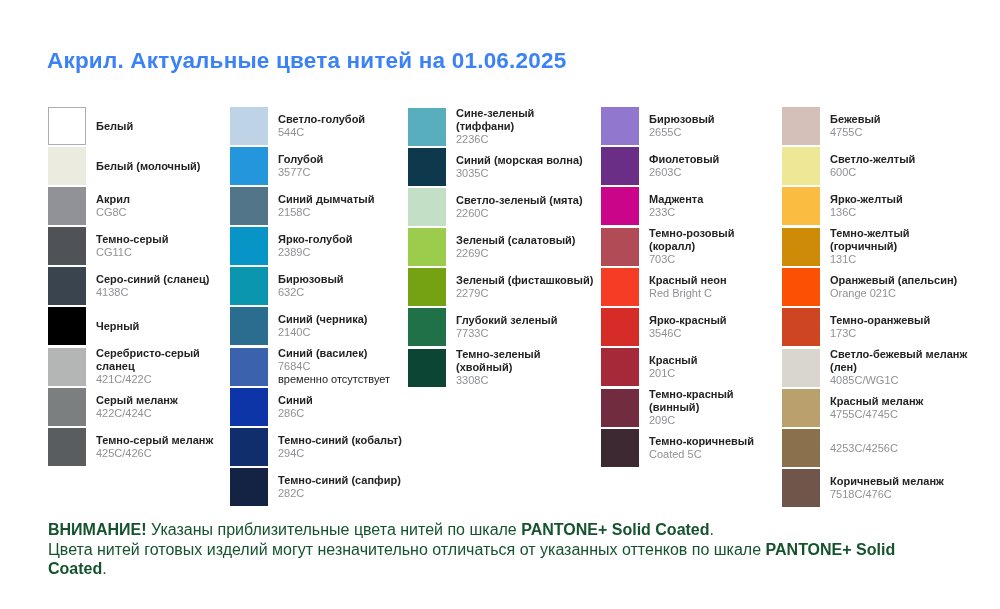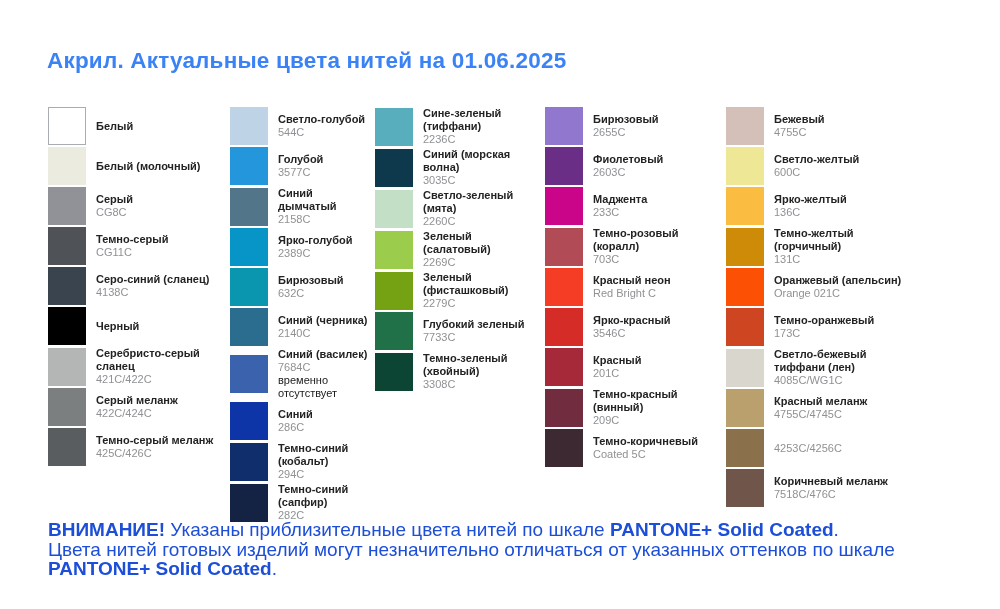--- a/index.html
+++ b/index.html
@@ -10,36 +10,36 @@
   }
   .page-title{
     position:absolute;left:47px;top:48px;
     font-size:22.5px;font-weight:bold;color:#3b82f6;letter-spacing:.2px;
   }
   .grid{
     position:absolute;left:48px;top:107px;display:flex;align-items:flex-start;
   }
   .col{display:flex;flex-direction:column;}
   .col:nth-child(1){width:182px;}
-  .col:nth-child(2){width:145px;}
-  .col:nth-child(3){width:170px;}
+  .col:nth-child(2){width:178px;}
+  .col:nth-child(3){width:193px;}
   .col:nth-child(4){width:181px;}
   .col:nth-child(5){width:200px;}
   .swatch-row{display:flex;align-items:center;margin-bottom:2px;min-height:38px;}
   .swatch{
     width:38px;height:38px;flex:0 0 38px;box-sizing:border-box;
   }
   .swatch.bordered{border:1px solid #a9adb0;}
   .txt{margin-left:10px;padding-right:6px;}
   .cname{font-size:11px;font-weight:bold;color:#232323;line-height:13px;}
   .ccode{font-size:11px;color:#8f9194;line-height:13px;}
   .cnote{font-size:11px;font-weight:normal;color:#1a1a1a;line-height:13px;}
   .footer{
     position:absolute;left:48px;top:520px;width:910px;
-    font-size:19px;color:#1d4ed8;line-height:19.5px;
+    font-size:16px;color:#14532d;line-height:19.5px;
   }
   .footer b{font-weight:bold;}
 </style>
 </head>
 <body>
 
 <div class="page-title">Акрил. Актуальные цвета нитей на 01.06.2025</div>
 
 <div class="grid">
     <div class="col">
@@ -51,21 +51,21 @@
       </div>
       <div class="swatch-row">
         <div class="swatch" style="background: rgb(235, 236, 223);"></div>
         <div class="txt">
           <div class="cname">Белый (молочный)</div>
         </div>
       </div>
       <div class="swatch-row">
         <div class="swatch" style="background: rgb(144, 146, 152);"></div>
         <div class="txt">
-          <div class="cname">Серый</div>
+          <div class="cname">Акрил</div>
           <div class="ccode">CG8C</div>
         </div>
       </div>
       <div class="swatch-row">
         <div class="swatch" style="background: rgb(79, 82, 87);"></div>
         <div class="txt">
           <div class="cname">Темно-серый</div>
           <div class="ccode">CG11C</div>
         </div>
       </div>
@@ -332,21 +332,21 @@
       <div class="swatch-row">
         <div class="swatch" style="background: rgb(205, 69, 33);"></div>
         <div class="txt">
           <div class="cname">Темно-оранжевый</div>
           <div class="ccode">173C</div>
         </div>
       </div>
       <div class="swatch-row">
         <div class="swatch" style="background: rgb(216, 214, 205);"></div>
         <div class="txt">
-          <div class="cname">Светло-бежевый тиффани (лен)</div>
+          <div class="cname">Светло-бежевый меланж (лен)</div>
           <div class="ccode">4085C/WG1C</div>
         </div>
       </div>
       <div class="swatch-row">
         <div class="swatch" style="background: rgb(186, 160, 109);"></div>
         <div class="txt">
           <div class="cname">Красный меланж</div>
           <div class="ccode">4755C/4745C</div>
         </div>
       </div>

